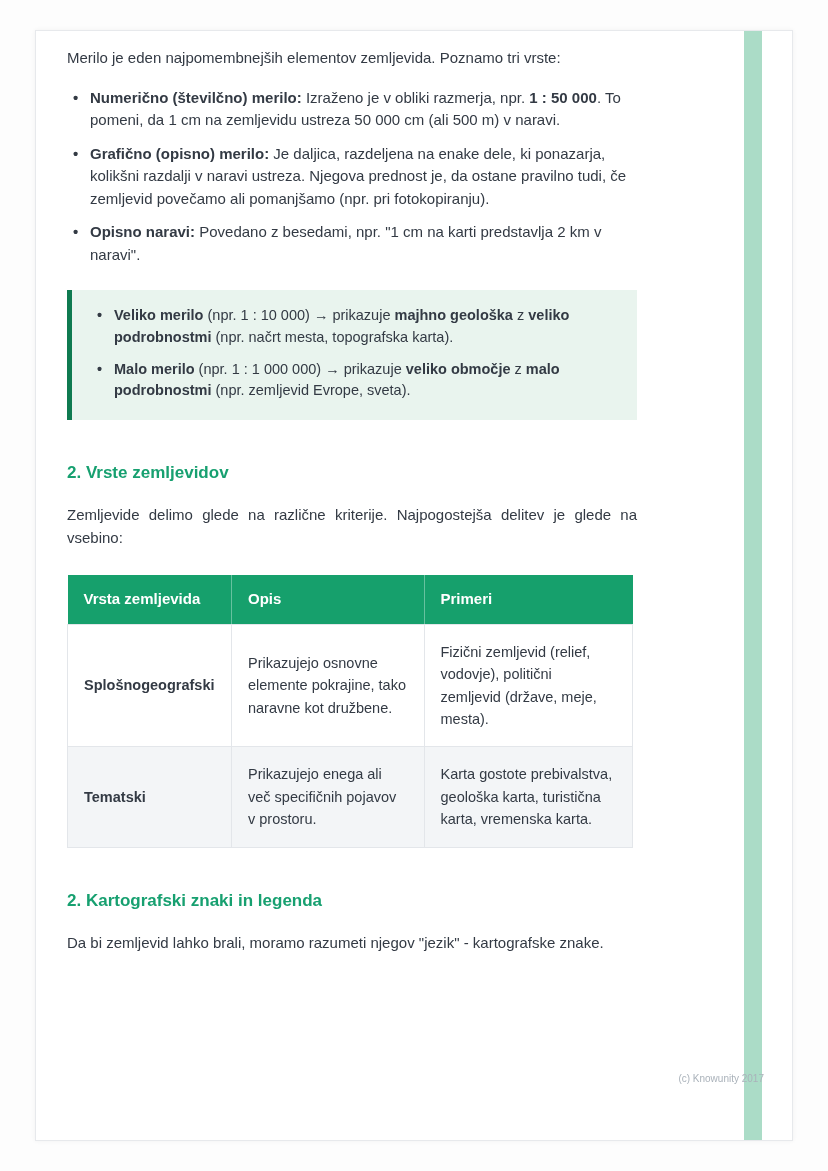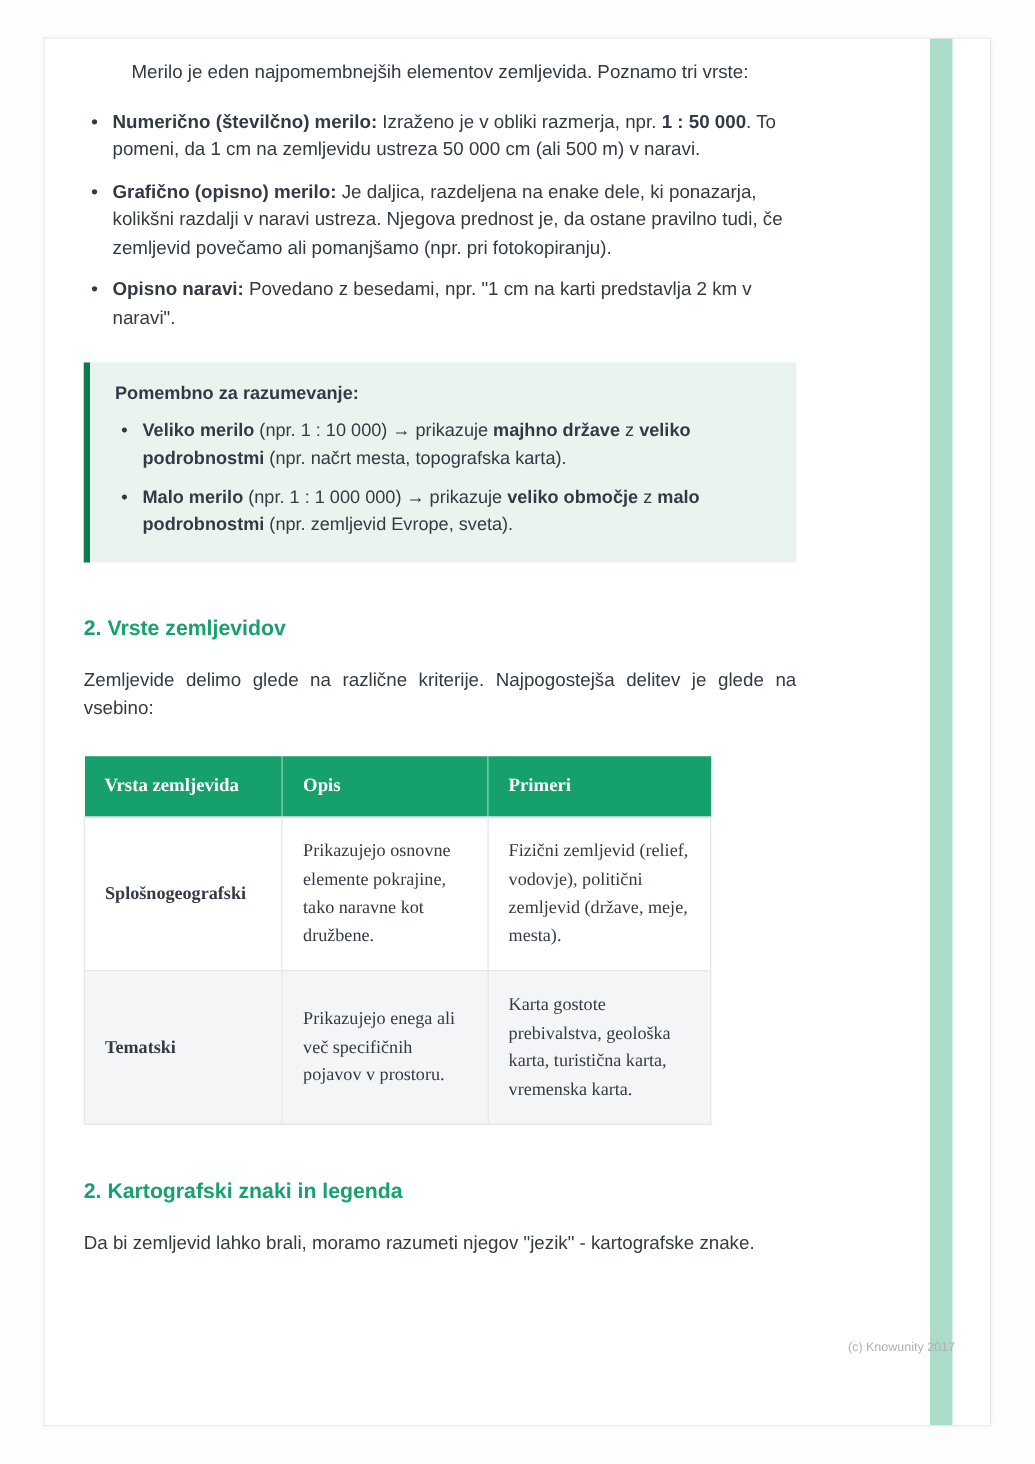--- a/index.html
+++ b/index.html
@@ -38,21 +38,21 @@
   }
   .content {
     position: absolute;
     left: 31px;
     top: 16px;
     width: 570px;
     z-index: 2;
     font-size: 15px;
     line-height: 1.5;
   }
-  .intro { margin: 0 0 17px 0; text-align: center; }
+  .intro { margin: 0 0 17px 0; }
   ul.bullets {
     list-style: none;
     margin: 0 0 24px 0;
     padding: 0 0 0 23px;
   }
   ul.bullets li {
     position: relative;
     margin-bottom: 11px;
   }
   ul.bullets li::before {
@@ -86,24 +86,23 @@
     font-weight: 700;
     margin: 42px 0 20px 0;
     line-height: 1.3;
   }
   p.just {
     text-align: justify;
     margin: 16px 0 22px 0;
   }
   table.map-table {
     border-collapse: collapse;
-    width: 502px;
+    width: 566px;
     margin: 26px 0 0 0;
     font-size: 14.5px;
-    font-family: Liberation Serif, serif;
   }
   table.map-table col.c1 { width: 164px; }
   table.map-table col.c2 { width: 193px; }
   table.map-table col.c3 { width: 209px; }
   table.map-table th {
     background: #16a06c;
     color: #ffffff;
     font-weight: 700;
     font-size: 15px;
     text-align: left;
@@ -143,23 +142,22 @@
 
       <p class="intro">Merilo je eden najpomembnejših elementov zemljevida. Poznamo tri vrste:</p>
 
       <ul class="bullets">
         <li><span><strong>Numerično (številčno) merilo:</strong><span> Izraženo je v obliki razmerja, npr. </span><strong>1 : 50 000</strong><span>. To pomeni, da 1 cm na zemljevidu ustreza 50 000 cm (ali 500 m) v naravi.</span></span></li>
         <li><span><strong>Grafično (opisno) merilo:</strong><span> Je daljica, razdeljena na enake dele, ki ponazarja, kolikšni razdalji v naravi ustreza. Njegova prednost je, da ostane pravilno tudi, če zemljevid povečamo ali pomanjšamo (npr. pri fotokopiranju).</span></span></li>
         <li><span><strong>Opisno naravi:</strong><span> Povedano z besedami, npr. "1 cm na karti predstavlja 2 km v naravi".</span></span></li>
       </ul>
 
       <div class="callout">
-        <p class="callout-title">Pomembno za razumevanje:</p>
         <ul class="bullets">
-          <li><span><strong>Veliko merilo</strong><span> (npr. 1 : 10 000) → prikazuje </span><strong>majhno države</strong><span> z </span><strong>veliko podrobnostmi</strong><span> (npr. načrt mesta, topografska karta).</span></span></li>
+          <li><span><strong>Veliko merilo</strong><span> (npr. 1 : 10 000) → prikazuje </span><strong>majhno geološka</strong><span> z </span><strong>veliko podrobnostmi</strong><span> (npr. načrt mesta, topografska karta).</span></span></li>
           <li><span><strong>Malo merilo</strong><span> (npr. 1 : 1 000 000) → prikazuje </span><strong>veliko območje</strong><span> z </span><strong>malo podrobnostmi</strong><span> (npr. zemljevid Evrope, sveta).</span></span></li>
         </ul>
       </div>
 
       <h2 class="section-heading">2. Vrste zemljevidov</h2>
       <p class="just">Zemljevide delimo glede na različne kriterije. Najpogostejša delitev je glede na vsebino:</p>
 
       <table class="map-table">
         <colgroup>
             <col class="c1">

